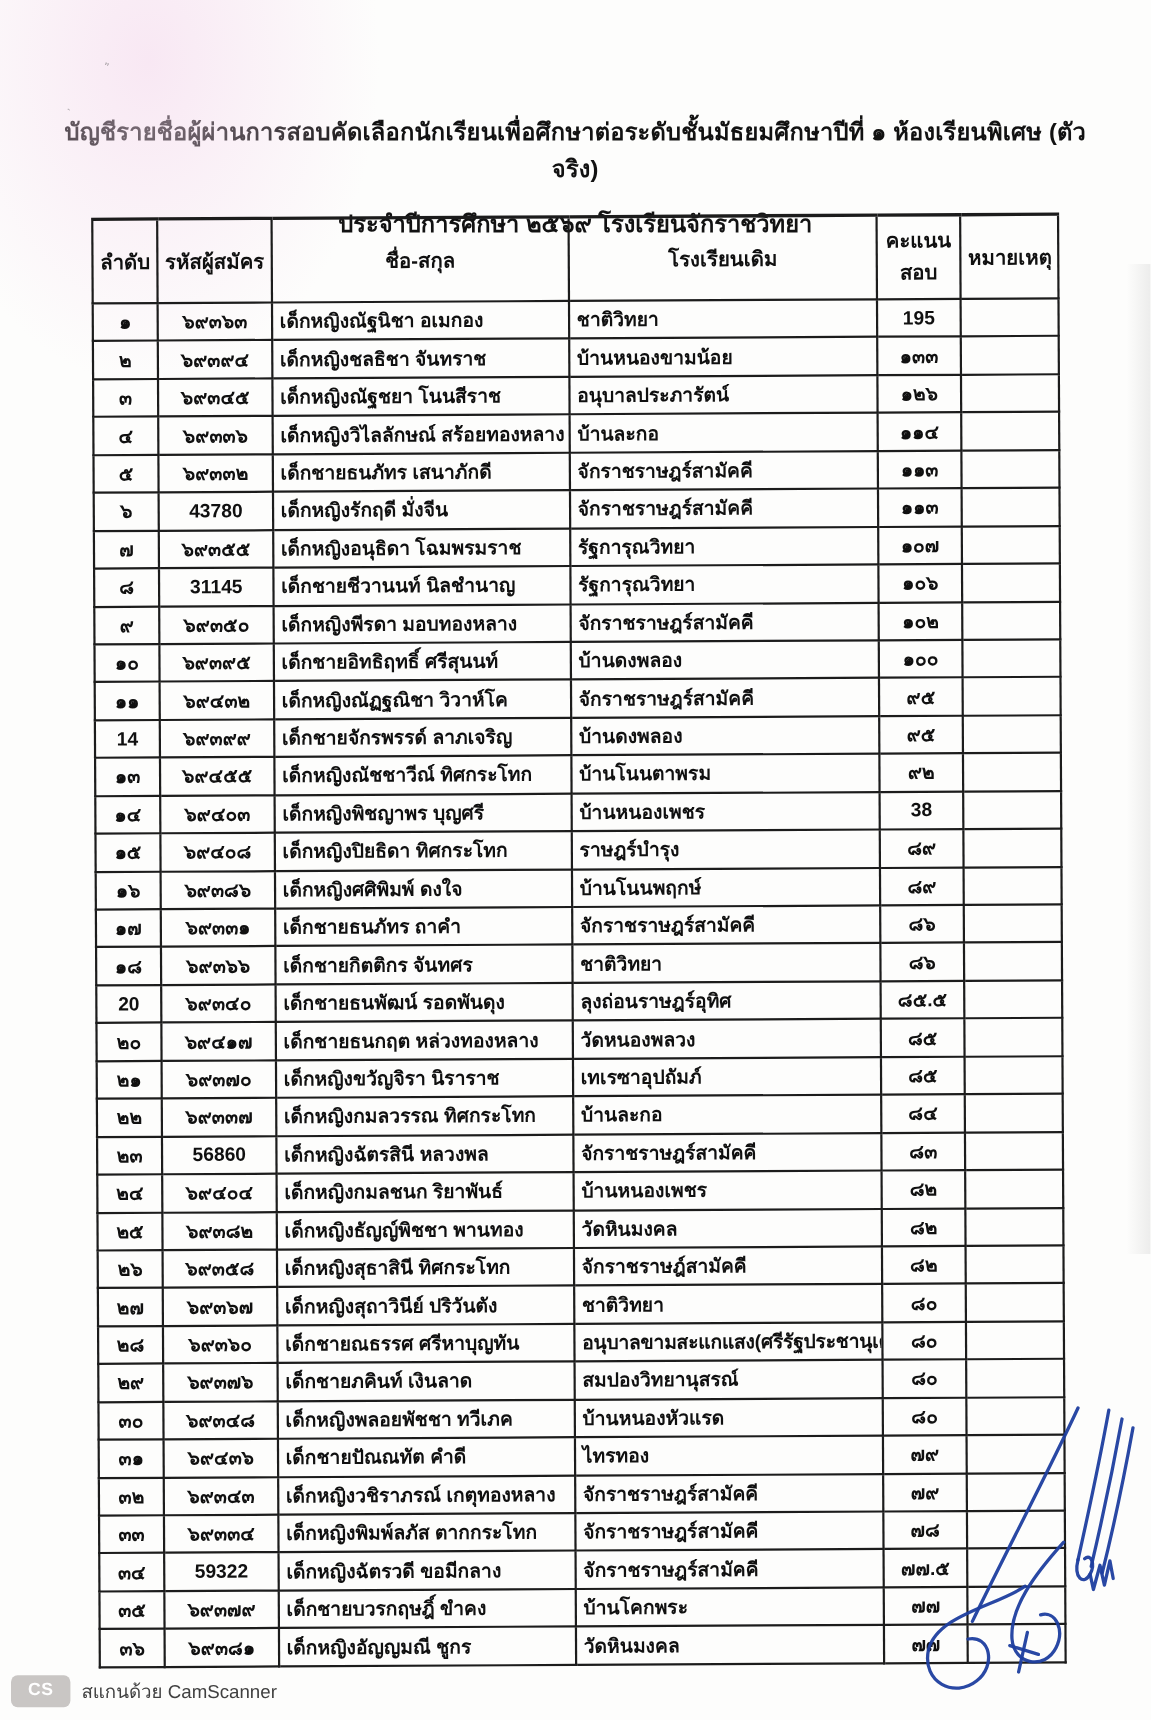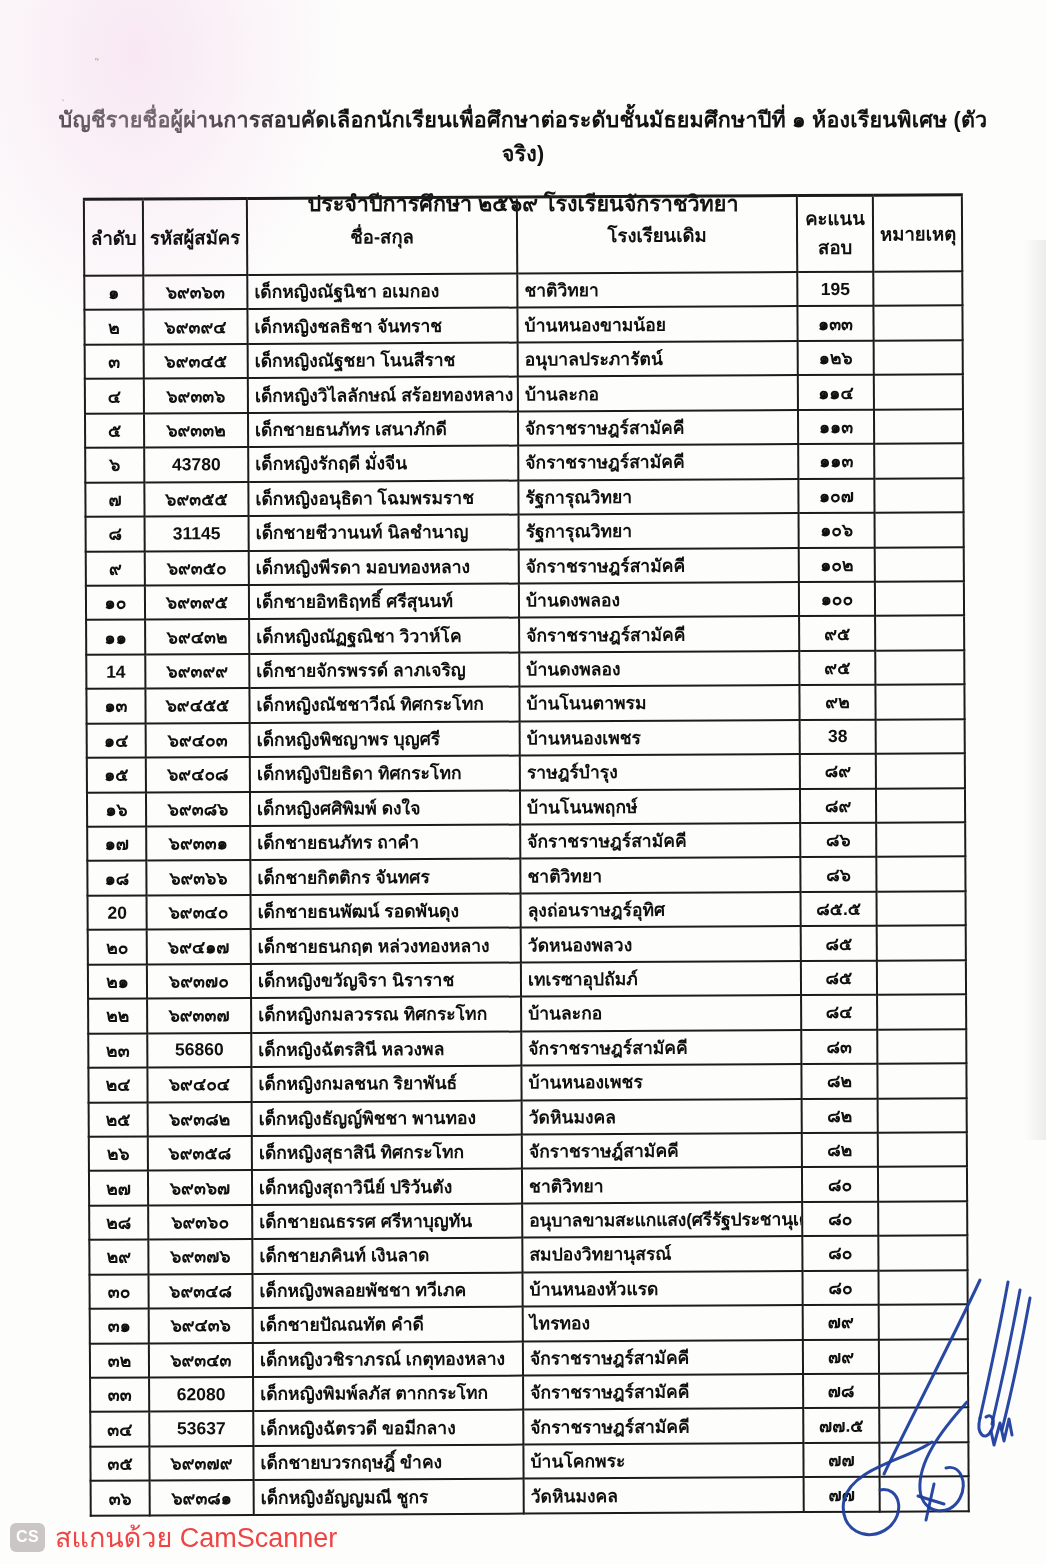--- a/index.html
+++ b/index.html
@@ -61,26 +61,26 @@
   td[data-cell="name"] { font-size: 18px; }
   td[data-cell="school"] { font-size: 17.5px; }
   td.small-text { font-size: 13.5px; letter-spacing: -0.2px; }
   td[data-cell="score"] { font-size: 17px; }
 
   .signature-svg { position: absolute; left: 822px; top: 1252px; pointer-events: none; }
   .signature-svg path { fill: none; stroke-width: 3; stroke-linecap: round; stroke-linejoin: round; opacity: 0.95; }
 
   .cs-footer { position: absolute; left: 10px; top: 1520px; height: 34px; display: flex; align-items: center; }
   .cs-badge {
-    width: 35px; height: 29px; border-radius: 6px;
+    width: 54px; height: 29px; border-radius: 6px;
     background: #c9c6c4; color: #ffffff;
     display: flex; align-items: center; justify-content: center;
     font-size: 16px; font-weight: 700; letter-spacing: 0.5px;
   }
-  .cs-text { margin-left: 10px; color: #ef4444; font-size: 27px; font-weight: 400; }
+  .cs-text { margin-left: 10px; color: #404040; font-size: 17px; font-weight: 400; }
 </style>
 </head>
 <body>
 
 <div class="scan-tint-topleft"></div>
 <div class="scan-tint-right"></div>
 <div class="speck speck1">’’</div>
 <div class="speck speck2">’</div>
 
 <div class="title-block">
@@ -395,30 +395,30 @@
     <td class="c" data-cell="no">๓๒</td>
     <td class="c" data-cell="code">๖๙๓๔๓</td>
     <td class="l" data-cell="name">เด็กหญิงวชิราภรณ์ เกตุทองหลาง</td>
     <td class="l" data-cell="school">จักราชราษฎร์สามัคคี</td>
     <td class="c" data-cell="score">๗๙</td>
     <td class="c" data-cell="note"></td>
   </tr>
 
   <tr>
     <td class="c" data-cell="no">๓๓</td>
-    <td class="c" data-cell="code">62080</td>
+    <td class="c" data-cell="code">๖๙๓๓๔</td>
     <td class="l" data-cell="name">เด็กหญิงพิมพ์ลภัส ตากกระโทก</td>
     <td class="l" data-cell="school">จักราชราษฎร์สามัคคี</td>
     <td class="c" data-cell="score">๗๘</td>
     <td class="c" data-cell="note"></td>
   </tr>
 
   <tr>
     <td class="c" data-cell="no">๓๔</td>
-    <td class="c" data-cell="code">53637</td>
+    <td class="c" data-cell="code">59322</td>
     <td class="l" data-cell="name">เด็กหญิงฉัตรวดี ขอมีกลาง</td>
     <td class="l" data-cell="school">จักราชราษฎร์สามัคคี</td>
     <td class="c" data-cell="score">๗๗.๕</td>
     <td class="c" data-cell="note"></td>
   </tr>
 
   <tr>
     <td class="c" data-cell="no">๓๕</td>
     <td class="c" data-cell="code">๖๙๓๗๙</td>
     <td class="l" data-cell="name">เด็กชายบวรกฤษฎิ์ ขำคง</td>

